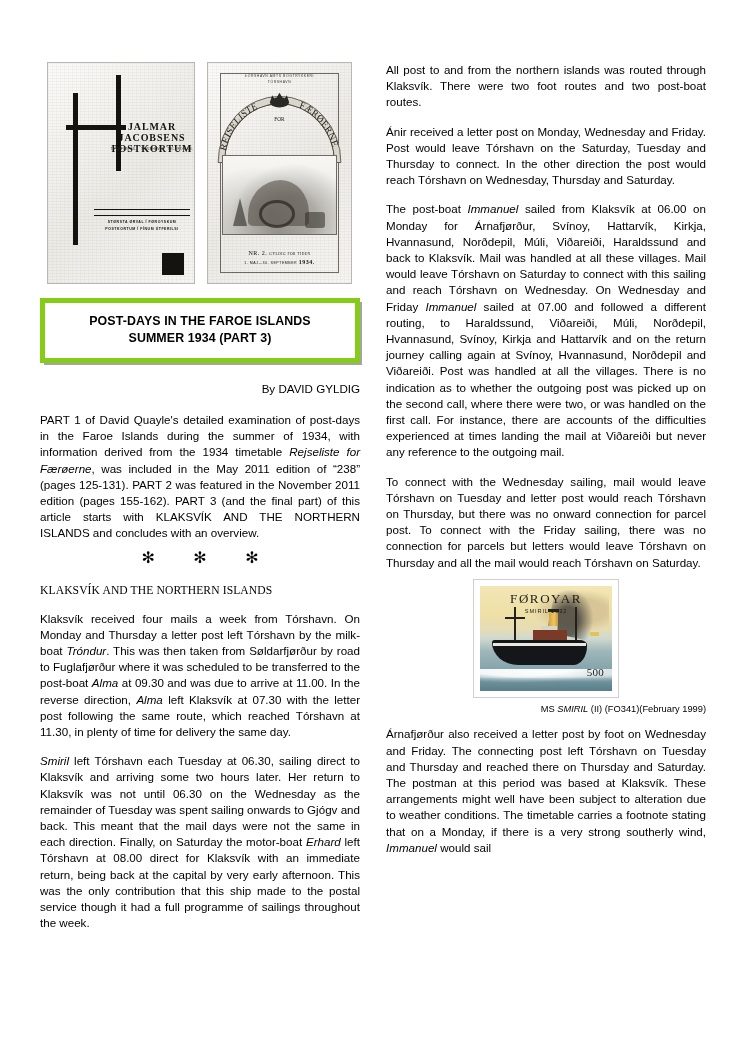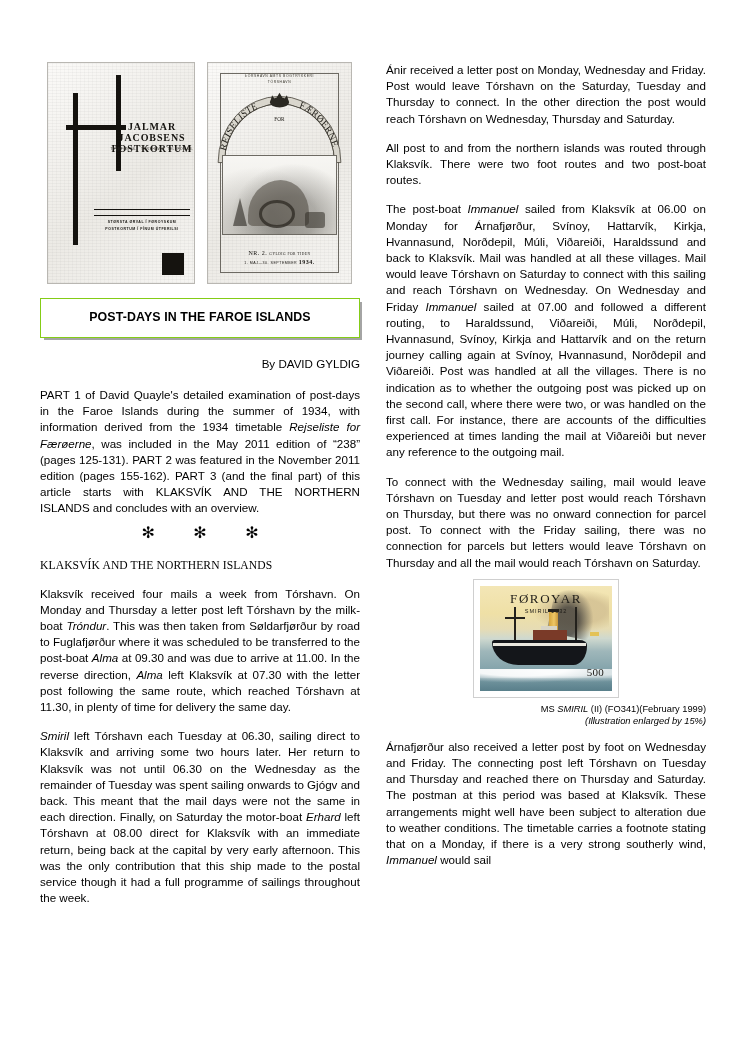--- a/index.html
+++ b/index.html
@@ -137,21 +137,21 @@
   .cvB-bot .l1 { font-family:"Liberation Serif", serif; font-size:6px; letter-spacing:.5px; }
   .cvB-bot .l1 small { font-size:3.6px; letter-spacing:.5px; }
   .cvB-bot .l2 { font-size:3.6px; letter-spacing:.5px; margin-top:3px; }
   .cvB-bot .l2 b { font-family:"Liberation Serif", serif; font-size:6px; }
 
   
   .title-box {
     position: relative;
     width: 320px;
     box-sizing: border-box;
-    border: 1px solid #84cc16;
+    border: 5px solid #84cc16;
     padding: 10px 6px 11px 6px;
     text-align: center;
     box-shadow: 3px 3px 0 -1px rgba(90,90,90,.55);
     margin-bottom: 19px;
   }
   .title-box .t {
     font-size: 12.4px;
     font-weight: bold;
     line-height: 17px;
     letter-spacing: .1px;
@@ -371,20 +371,21 @@
           <div class="l2">
             <span>1. MAJ—30. SEPTEMBER</span>
             <b>1934.</b>
           </div>
         </div>
       </div>
     </div>
 
     <div class="title-box">
       <div class="t">POST-DAYS IN THE FAROE ISLANDS</div>
+      <div class="t">SUMMER 1934  (PART 3)</div>
     </div>
 
     <div class="byline">By DAVID GYLDIG</div>
 
     <div>
         <p class="body"><span>PART 1 of David Quayle's detailed examination of post-days in the Faroe Islands during the summer of 1934, with information derived from the 1934 timetable </span><i>Rejseliste for Færøerne</i><span>, was included in the May 2011 edition of “238” (pages 125-131).  PART 2 was featured in the November 2011 edition (pages 155-162).  PART 3 (and the final part) of this article starts with KLAKSVÍK AND THE NORTHERN ISLANDS and concludes with an overview.</span></p>
       </div>
 
     <div class="stars">✻ ✻ ✻</div>
 
@@ -392,22 +393,22 @@
 
     <div>
         <p class="body"><span>Klaksvík received four mails a week from Tórshavn.  On Monday and Thursday a letter post left Tórshavn by the milk-boat </span><i>Tróndur</i><span>.  This was then taken from Søldarfjørður by road to Fuglafjørður where it was scheduled to be transferred to the post-boat </span><i>Alma</i><span> at 09.30 and was due to arrive at 11.00.  In the reverse direction, </span><i>Alma</i><span> left Klaksvík at 07.30 with the letter post following the same route, which reached Tórshavn at 11.30, in plenty of time for delivery the same day.</span></p>
         <p class="body"><i>Smiril</i><span> left Tórshavn each Tuesday at 06.30, sailing direct to Klaksvík and arriving some two hours later.  Her return to Klaksvík was not until 06.30 on the Wednesday as the remainder of Tuesday was spent sailing onwards to Gjógv and back.  This meant that the mail days were not the same in each direction.  Finally, on Saturday the motor-boat </span><i>Erhard</i><span> left Tórshavn at 08.00 direct for Klaksvík with an immediate return, being back at the capital by very early afternoon.  This was the only contribution that this ship made to the postal service though it had a full programme of sailings throughout the week.</span></p>
       </div>
   </div>
 
   <div class="col col-right">
 
     <div>
+        <p class="body"><span>All post to and from the northern islands was routed through Klaksvík.  There were two foot routes and two post-boat routes.</span></p>
         <p class="body"><span>Ánir received a letter post on Monday, Wednesday and Friday.  Post would leave Tórshavn on the Saturday, Tuesday and Thursday to connect.  In the other direction the post would reach Tórshavn on Wednesday, Thursday and Saturday.</span></p>
-        <p class="body"><span>All post to and from the northern islands was routed through Klaksvík.  There were two foot routes and two post-boat routes.</span></p>
         <p class="body"><span>The post-boat </span><i>Immanuel</i><span> sailed from Klaksvík at 06.00 on Monday for Árnafjørður, Svínoy, Hattarvík, Kirkja, Hvannasund, Norðdepil, Múli, Viðareiði, Haraldssund and back to Klaksvík.  Mail was handled at all these villages.  Mail would leave Tórshavn on Saturday to connect with this sailing and reach Tórshavn on Wednesday.  On Wednesday and Friday </span><i>Immanuel</i><span> sailed at 07.00 and followed a different routing, to Haraldssund, Viðareiði, Múli, Norðdepil, Hvannasund, Svínoy, Kirkja and Hattarvík and on the return journey calling again at Svínoy, Hvannasund, Norðdepil and Viðareiði.  Post was handled at all the villages.  There is no indication as to whether the outgoing post was picked up on the second call, where there were two, or was handled on the first call.  For instance, there are accounts of the difficulties experienced at times landing the mail at Viðareiði but never any reference to the outgoing mail.</span></p>
         <p class="body"><span>To connect with the Wednesday sailing, mail would leave Tórshavn on Tuesday and letter post would reach Tórshavn on Thursday, but there was no onward connection for parcel post.  To connect with the Friday sailing, there was no connection for parcels but letters would leave Tórshavn on Thursday and all the mail would reach Tórshavn on Saturday.</span></p>
       </div>
 
     <div class="figure">
       <div class="stamp">
         <div class="stamp-art">
           <div class="cloud"></div>
           <div class="smoke"></div>
           <div class="stamp-country">FØROYAR</div>
@@ -425,21 +426,20 @@
           <div class="wave1"></div>
           <div class="wave2"></div>
           <div class="stamp-value">500</div>
         </div>
         <div class="perf"></div>
       </div>
       <div class="fig-caption">
         <div class="l1">
           <span>MS </span><i>SMIRIL</i><span> (II) (FO341)(February 1999)</span>
         </div>
-        <div class="l2">(Illustration enlarged by 15%)</div>
       </div>
     </div>
 
     <div>
         <p class="body"><span>Árnafjørður also received a letter post by foot on Wednesday and Friday.  The connecting post left Tórshavn on Tuesday and Thursday and reached there on Thursday and Saturday.  The postman at this period was based at Klaksvík.  These arrangements might well have been subject to alteration due to weather conditions.  The timetable carries a footnote stating that on a Monday, if there is a very strong southerly wind, </span><i>Immanuel</i><span> would sail</span></p>
       </div>
   </div>
 
 </div>
 

